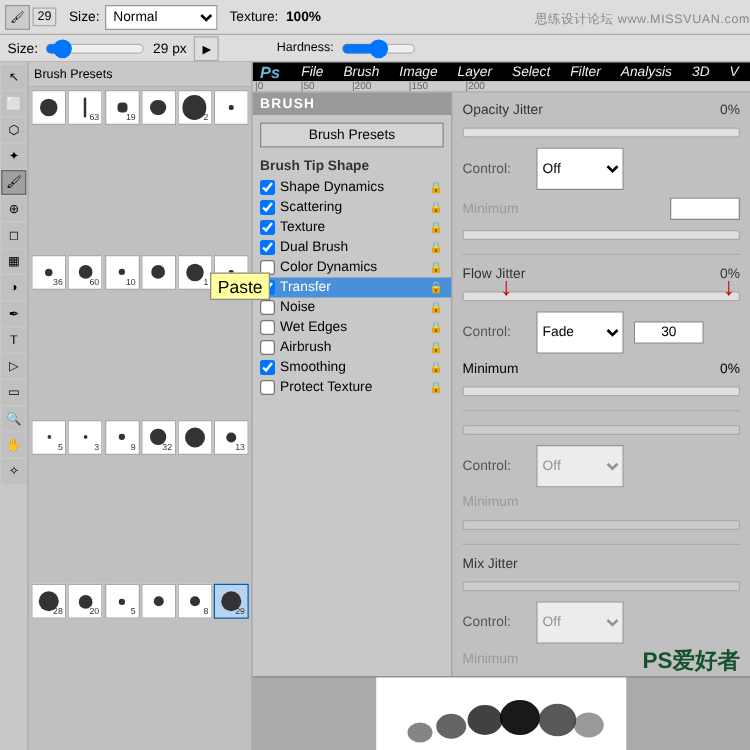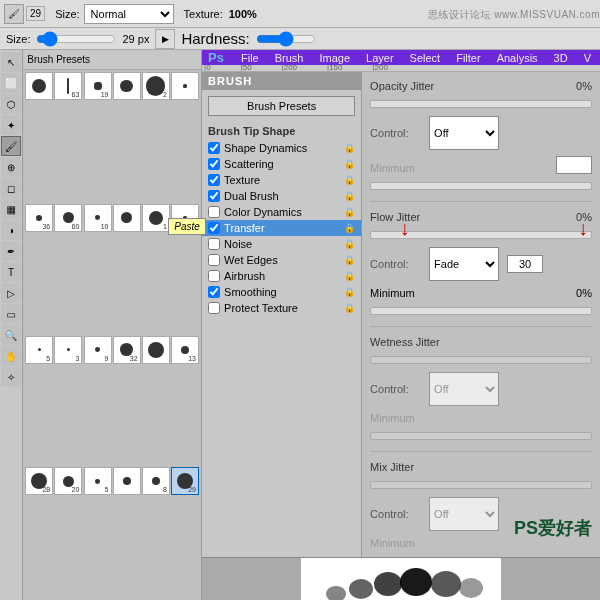--- a/index.html
+++ b/index.html
@@ -33,21 +33,21 @@
     .size-bar {
       background: #ddd;
       height: 22px;
       display: flex; align-items: center;
       padding: 0 6px;
       gap: 6px;
       border-bottom: 1px solid #aaa;
     }
     .size-label { font-size: 11px; }
     .size-slider { width: 80px; height: 10px; }
-    .hardness-label { font-size: 15px; }
+    .hardness-label { font-size: 10px; margin-left: 40px; }
 
     
     .main-area {
       display: flex;
       height: 550px;
     }
 
     
     .toolbox {
       width: 24px;
@@ -86,33 +86,33 @@
       width: 28px; height: 28px;
       background: white;
       border: 1px solid #aaa;
       display: flex; flex-direction: column; align-items: center; justify-content: center;
       font-size: 7px; cursor: pointer; position: relative;
     }
     .brush-cell.selected { border: 1px solid #0060b0; background: #b8d4f0; }
     .brush-dot { border-radius: 50%; background: #333; }
     .brush-num { font-size: 7px; color: #333; position: absolute; bottom: 1px; right: 2px; }
     .paste-tooltip {
-      background: #ffffa0; border: 1px solid #888; padding: 2px 5px; font-size: 10px;
-      position: absolute; top: 168px; left: 145px; z-index: 10; font-style: italic;
+      background: #ffffa0; border: 1px solid #888; padding: 2px 5px; font-size: 14px;
+      position: absolute; top: 168px; left: 145px; z-index: 10;
     }
 
     
     .right-area {
       flex: 1;
       display: flex; flex-direction: column;
     }
 
     
     .menu-bar {
-      height: 24px; background: #6d28d9; display: flex; align-items: center; padding: 0 6px; gap: 10px;
+      height: 24px; background: #000000; display: flex; align-items: center; padding: 0 6px; gap: 10px; font-style: italic;
     }
     .ps-logo { color: #6bb5d6; font-weight: bold; font-size: 13px; margin-right: 4px; }
     .menu-item { color: #eee; font-size: 11px; cursor: pointer; padding: 0 3px; }
 
     
     .doc-tab-bar {
       height: 20px; background: #555; display: flex; align-items: center; padding: 0 2px;
     }
     .doc-tab {
       background: #777; border: 1px solid #555; padding: 1px 8px; font-size: 10px; color: #eee;
@@ -162,33 +162,33 @@
     .lock-icon { font-size: 9px; margin-left: auto; color: #666; }
 
     
     .brush-settings-panel {
       flex: 1;
       background: #c0c0c0;
       padding: 8px;
       display: flex; flex-direction: column; gap: 6px;
     }
     .settings-row {
-      display: flex; align-items: flex-end; gap: 6px;
+      display: flex; align-items: center; gap: 6px;
     }
     .settings-label { font-size: 11px; color: #333; width: 90px; }
     .settings-value { font-size: 11px; color: #333; margin-left: auto; }
     .control-row {
       display: flex; align-items: center; gap: 4px; margin-left: 0;
     }
     .control-label { font-size: 11px; color: #555; width: 55px; }
     .control-select {
       height: 34px; font-size: 11px; border: 1px solid #888; background: white; width: 70px;
     }
     .control-input {
-      height: 18px; width: 36px; font-size: 11px; border: 1px solid #888; background: white;
+      height: 18px; width: 56px; font-size: 11px; border: 1px solid #888; background: white;
       text-align: center;
     }
     .slider-track {
       width: 100%; height: 8px; background: #e0e0e0; border: 1px solid #aaa; border-radius: 2px;
       position: relative; margin: 2px 0;
     }
     .section-divider { border-top: 1px solid #aaa; margin: 3px 0; }
     .grayed { color: #999; }
 
     
@@ -488,23 +488,20 @@
             <span style="position:absolute; top:-30px; right:4px; color:#cc0000; font-size:20px;">↓</span>
           </div>
           <div class="settings-row">
             <span>Minimum</span>
             <span style="margin-left:auto;">0%</span>
           </div>
           <div class="slider-track"></div>
 
           <div class="section-divider"></div>
 
-          <div class="settings-row grayed">
-            <span class="settings-label">Wetness Jitter</span>
-          </div>
           <div class="slider-track" style="background:#ccc;"></div>
           <div class="control-row grayed">
             <span class="control-label">Control:</span>
             <select class="control-select" disabled="">
               <option>Off</option>
             </select>
           </div>
           <div class="settings-row grayed">
             <span>Minimum</span>
           </div>

